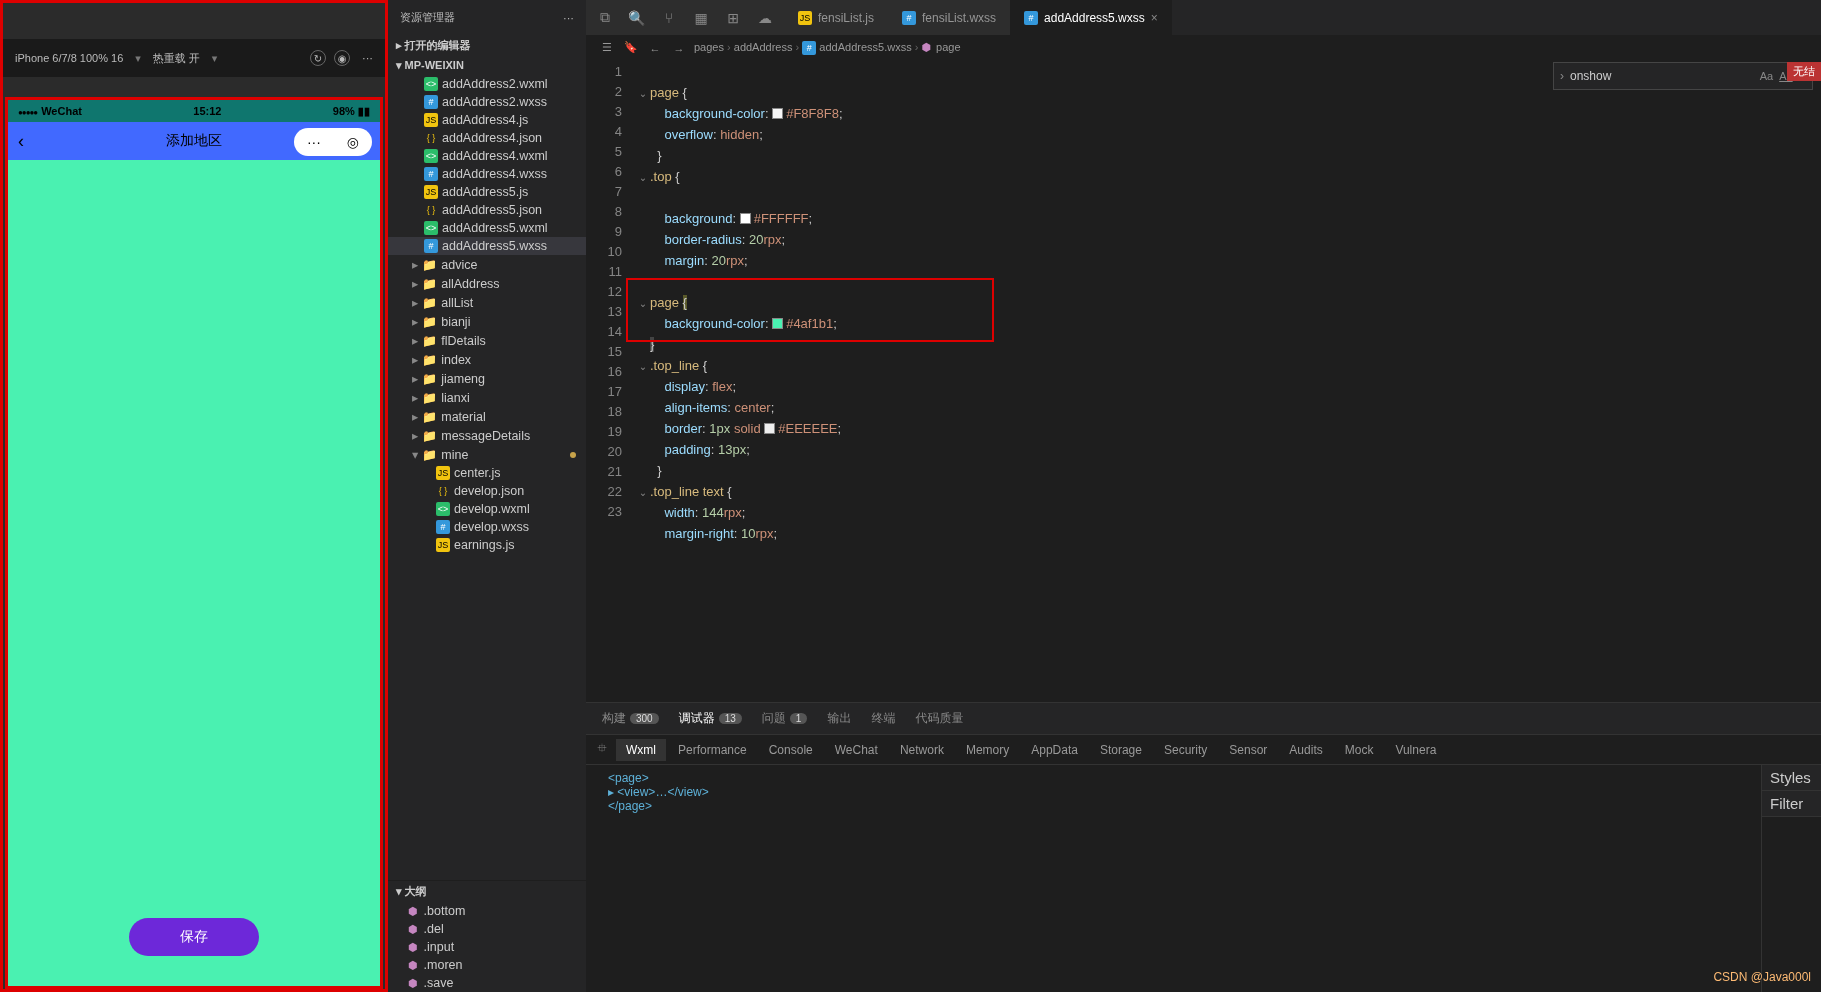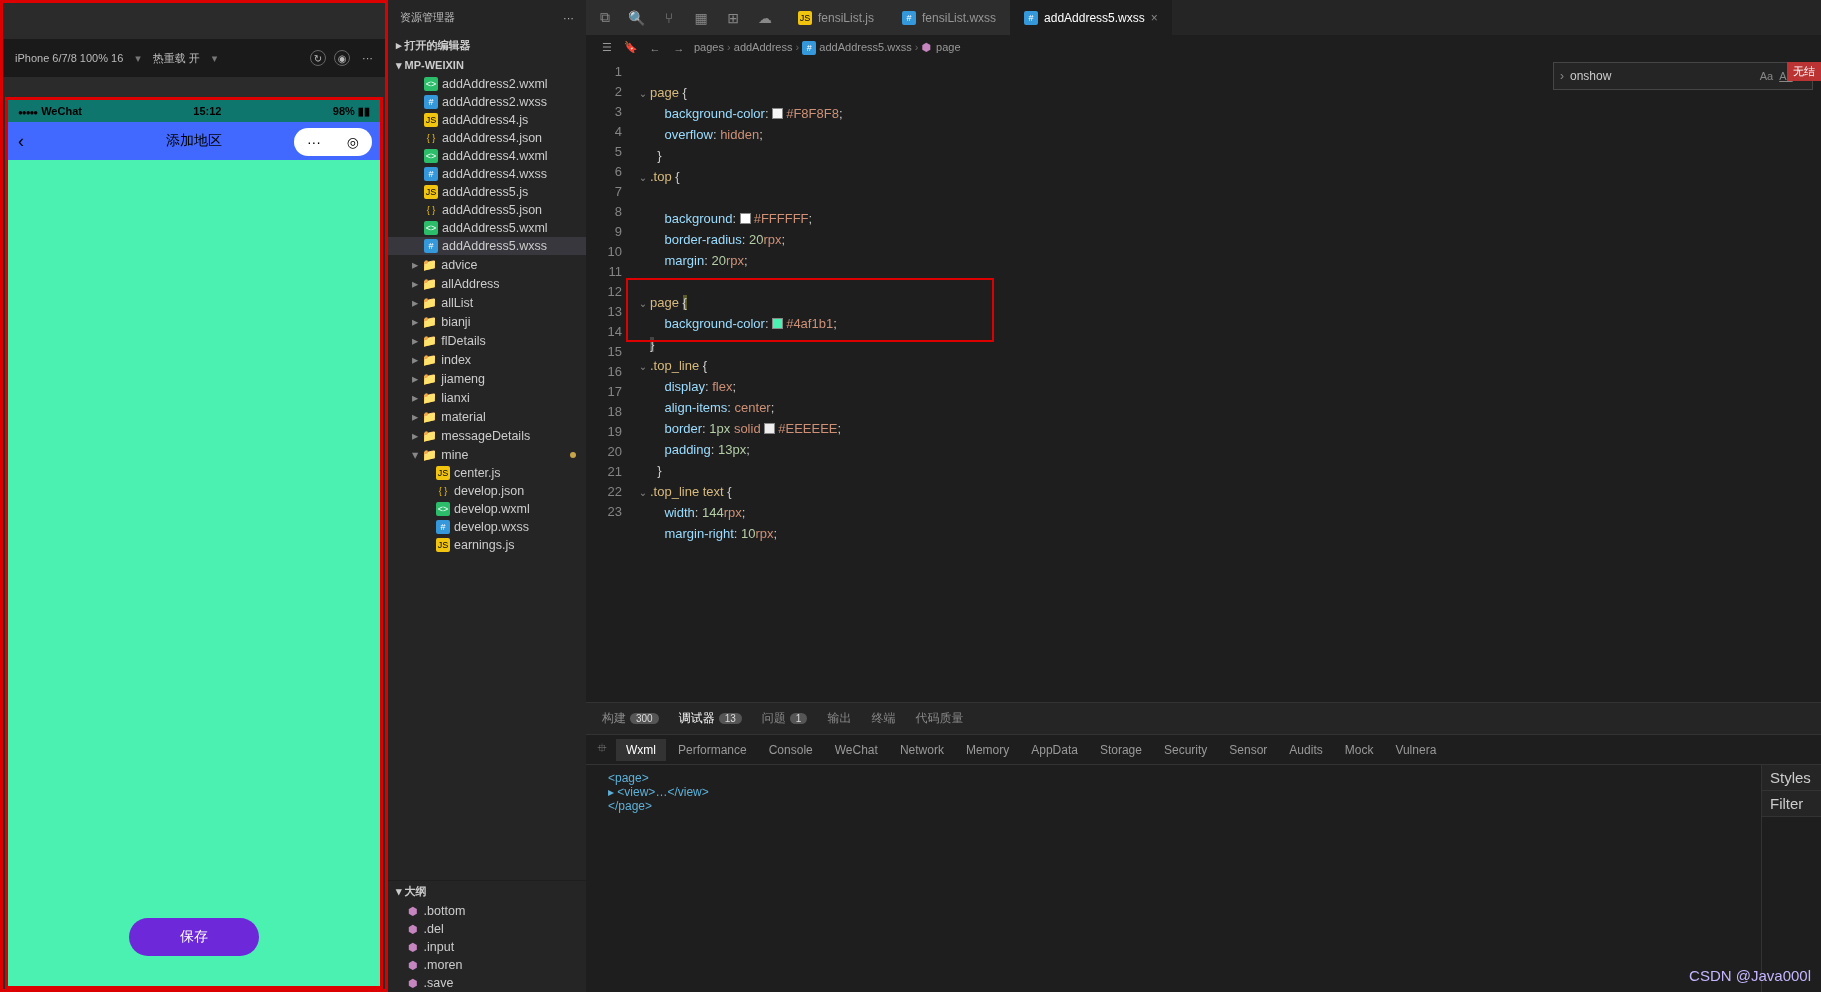--- a/index.html
+++ b/index.html
@@ -76,21 +76,21 @@
 .pt.active { color: #fff; }
 .devtools-tabs { display: flex; height: 30px; align-items: center; padding: 0 4px; gap: 2px; border-bottom: 1px solid #333; background: #1e1e1e; }
 .dt { padding: 4px 10px; color: #999; font-size: 12px; }
 .dt.active { background: #333; color: #fff; }
 .dt-icon { width: 24px; display: flex; justify-content: center; color: #888; }
 .panel-body { flex: 1; display: flex; }
 .wxml-tree { flex: 1; padding: 6px 10px; font-family: Consolas, monospace; font-size: 12px; color: #888; }
 .wxml-tree .tag { color: #5db0d7; margin-left: 12px; }
 .styles-pane { width: 60px; border-left: 1px solid #333; display: flex; flex-direction: column; }
 .styles-pane .sh { background: #252526; padding: 4px 8px; font-size: 15px; border-bottom: 1px solid #333; }
-.watermark { position: absolute; right: 10px; bottom: 8px; color: #c4b5fd; font-size: 15px; }
+.watermark { position: absolute; right: 10px; bottom: 8px; color: #fdba74; font-size: 12px; }
 .fold { color: #858585; display: inline-block; width: 14px; text-align: center; font-size: 10px; }
 </style>
 </head>
 <body>
 
 <div class="sim">
   <div class="sim-toolbar">
     <span class="tb-item">iPhone 6/7/8 100% 16</span>
       <span style="color:#777">▾</span>
     <span class="tb-item">热重载 开</span>

